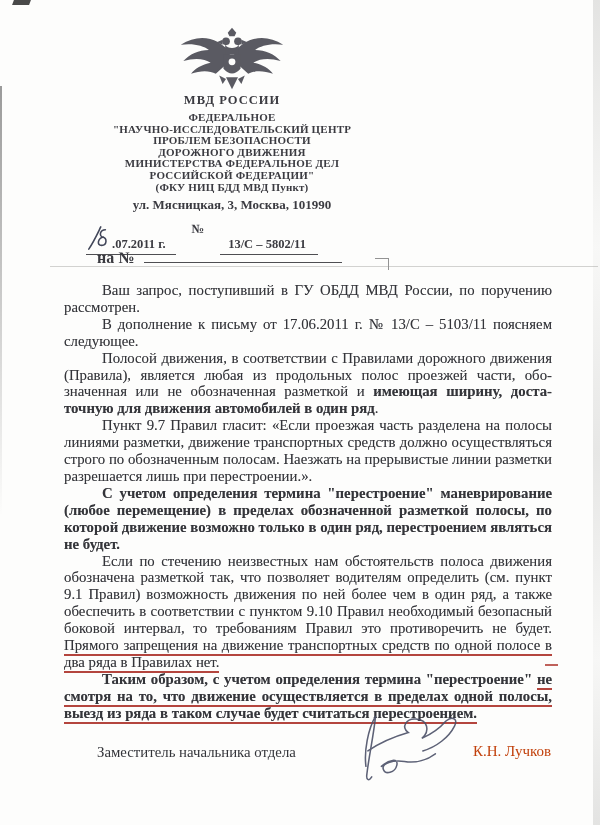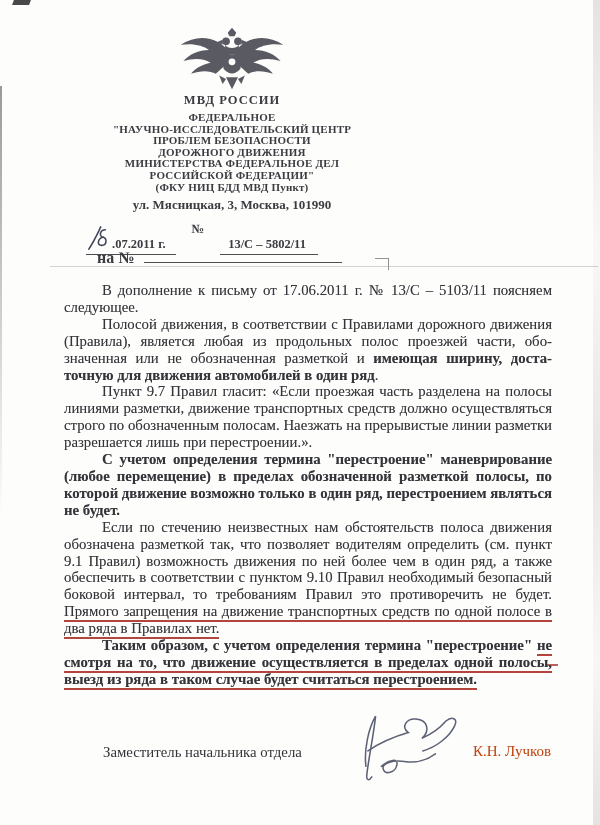--- a/index.html
+++ b/index.html
@@ -36,21 +36,21 @@
 
   
   .body-text{position:absolute;left:64px;top:282px;width:488px;
         font-size:14.8px;line-height:16.9px;text-align:justify;color:#34353a;
         text-shadow:0 0 .5px rgba(40,40,45,.35);}
   .para{margin:0;text-indent:38px;hyphens:manual;-webkit-hyphens:manual;}
   .b{font-weight:bold;}
   .rl{border-bottom:2.2px solid #b4453e;padding-bottom:1px;}
 
   
-  .sig-position{position:absolute;left:103px;top:744px;font-size:14.8px;color:#34353a;}
+  .sig-position{position:absolute;left:97px;top:744px;font-size:14.8px;color:#34353a;}
   .sig-name{position:absolute;left:473px;top:743px;font-size:15px;color:#c2410c;}
   .sig-script{position:absolute;left:337px;top:708px;}
 </style>
 </head>
 <body>
 
 <div class="page">
 
   <div class="art-topleft"></div>
   <div class="art-leftline"></div>
@@ -105,20 +105,21 @@
     </span>
     <span class="num-sign">№</span>
     <span class="num-group">13/С – 5802/11</span>
   </div>
 
   <div class="refline">
     <span>на №</span><span class="ref-underline"></span>
   </div>
 
   <div class="body-text">
+      <p class="para"><span>Ваш запрос, поступивший в ГУ ОБДД МВД России, по поручению рассмотрен.</span></p>
       <p class="para"><span>В дополнение к письму от 17.06.2011 г. № 13/С – 5103/11 поясняем следующее.</span></p>
       <p class="para"><span>Полосой движения, в соответствии с Правилами дорожного движе­ния (Правила), является любая из продольных полос проезжей части, обо­значенная или не обозначенная разметкой и </span><span class="b">имеющая ширину, доста­точную для движения автомобилей в один ряд</span><span>.</span></p>
       <p class="para"><span>Пункт 9.7 Правил гласит: «Если проезжая часть разделена на по­лосы линиями разметки, движение транспортных средств должно осуще­ствляться строго по обозначенным полосам. Наезжать на прерывистые ли­нии разметки разрешается лишь при перестроении.».</span></p>
       <p class="para"><span class="b">С учетом определения термина "перестроение" маневрирова­ние (любое перемещение) в пределах обозначенной разметкой полосы, по которой движение возможно только в один ряд, перестроением яв­ляться не будет.</span></p>
       <p class="para"><span>Если по стечению неизвестных нам обстоятельств полоса движения обозначена разметкой так, что позволяет водителям определить (см. пункт 9.1 Правил) возможность движения по ней более чем в один ряд, а также обеспечить в соответствии с пунктом 9.10 Правил необходимый безопасный боковой интервал, то требованиям Правил это противоречить не будет. </span><span class="rl">Прямого запрещения на движение транспортных средств по одной полосе в два ряда в Правилах нет.</span></p>
       <p class="para"><span class="b">Таким образом, с учетом определения термина "перестроение" </span><span class="b rl">не смотря на то, что движение осуществляется в пределах одной по­лосы, выезд из ряда в таком случае будет считаться перестроением.</span></p>
     </div>
 
   <div class="sig-position">Заместитель начальника отдела</div>
   <div class="sig-script">

